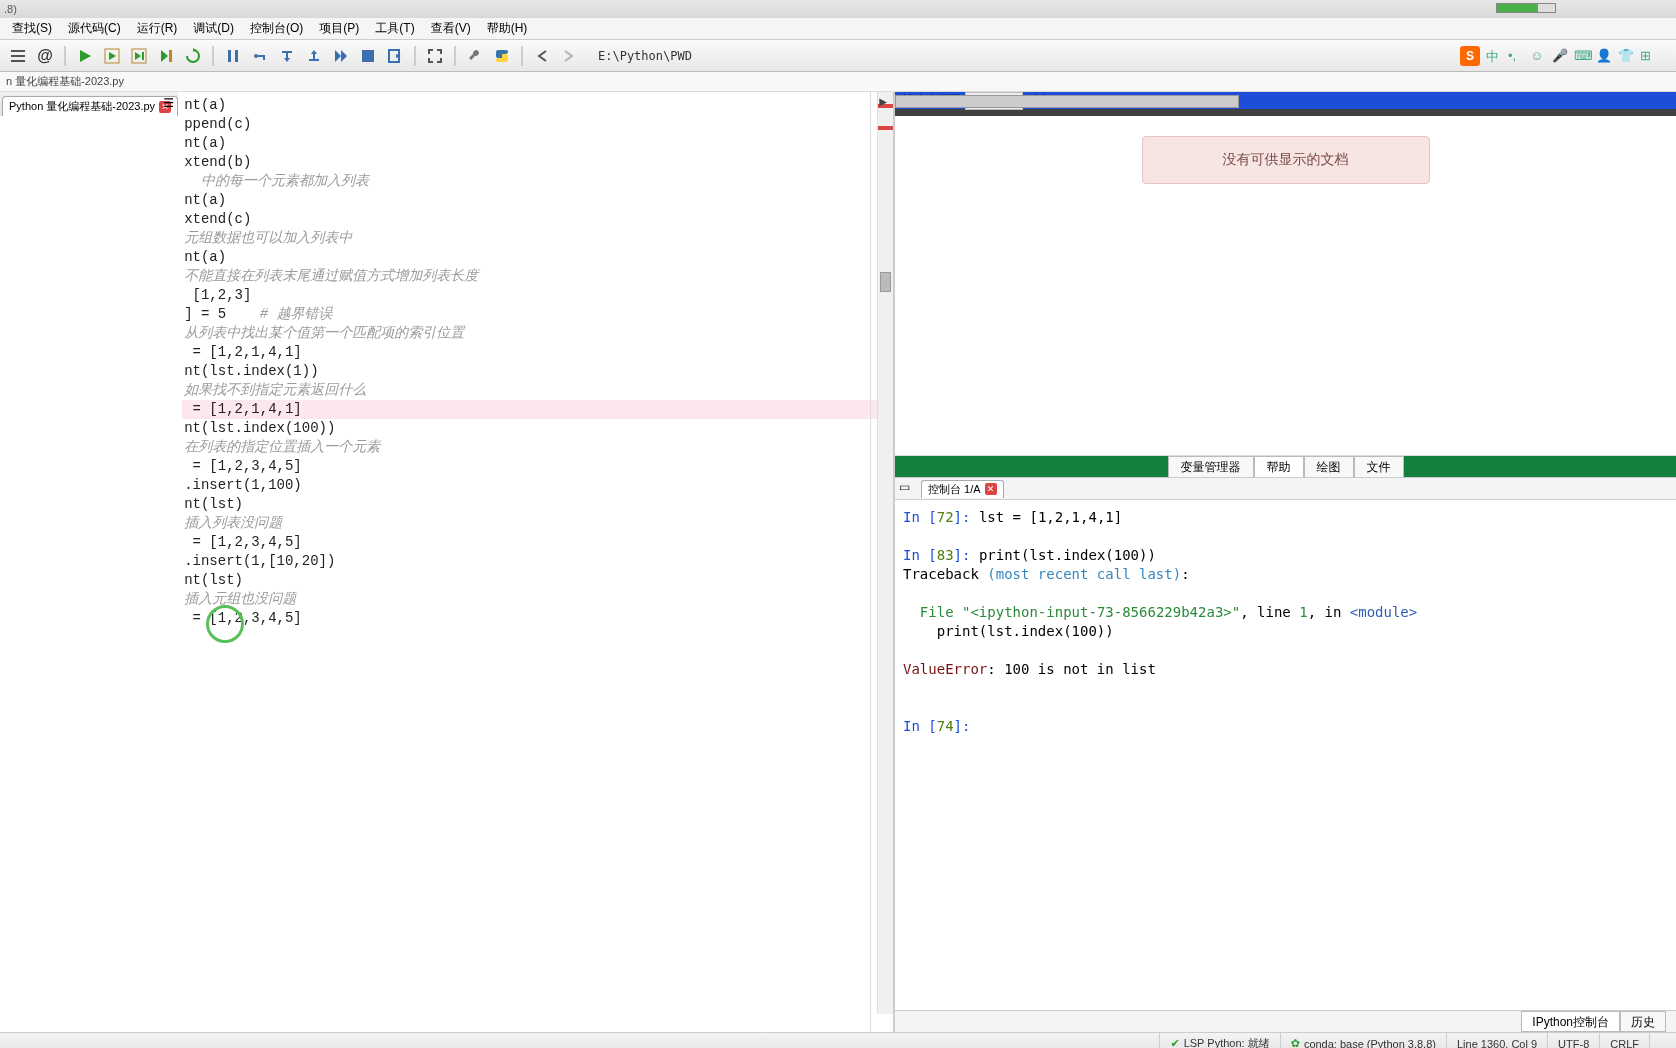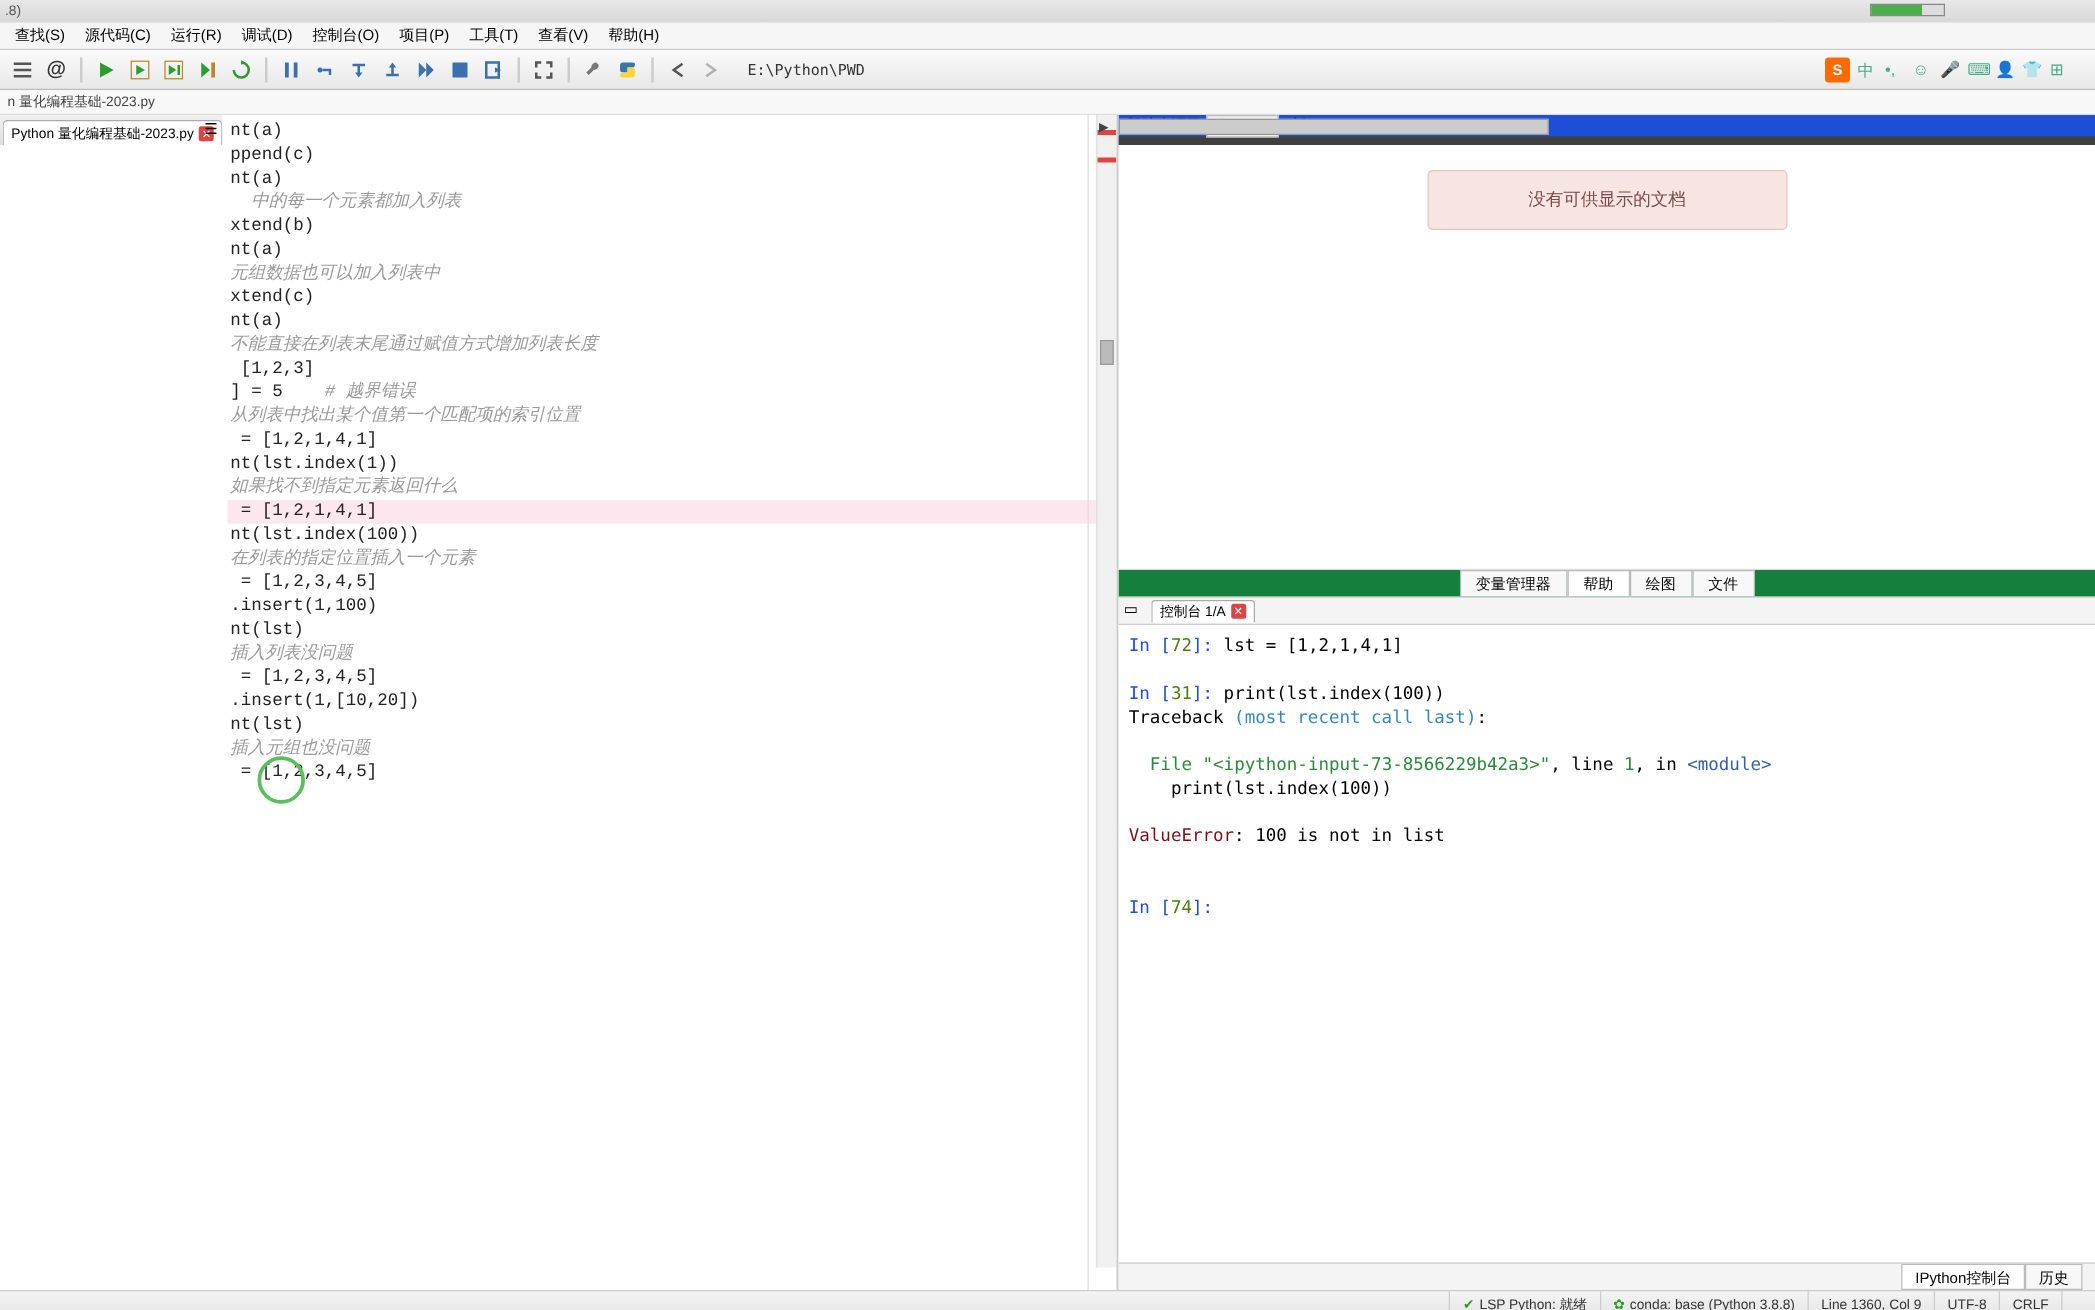--- a/index.html
+++ b/index.html
@@ -498,26 +498,26 @@
       </div>
       <span class="ham-right">☰</span>
     </div>
     <div class="editor" id="editor-body">
       <div class="code-line">nt(a)</div>
         <div class="code-line"></div>
         <div class="code-line">ppend(c)</div>
         <div class="code-line">nt(a)</div>
         <div class="code-line"></div>
         <div class="code-line"></div>
+        <div class="code-line">xtend(b)</div>
         <div class="code-line"><span class="comment">  中的每一个元素都加入列表</span></div>
-        <div class="code-line">xtend(b)</div>
         <div class="code-line">nt(a)</div>
         <div class="code-line"></div>
+        <div class="code-line">xtend(c)</div>
         <div class="code-line"><span class="comment">元组数据也可以加入列表中</span></div>
-        <div class="code-line">xtend(c)</div>
         <div class="code-line">nt(a)</div>
         <div class="code-line"></div>
         <div class="code-line"></div>
         <div class="code-line"><span class="comment">不能直接在列表末尾通过赋值方式增加列表长度</span></div>
         <div class="code-line"> [1,2,3]</div>
         <div class="code-line">] = 5    <span class="comment"># 越界错误</span></div>
         <div class="code-line"></div>
         <div class="code-line"></div>
         <div class="code-line"></div>
         <div class="code-line"><span class="comment">从列表中找出某个值第一个匹配项的索引位置</span></div>
@@ -579,21 +579,21 @@
     <div class="console-tab-bar">
       <span class="icon-btn">▭</span>
       <div class="console-tab">
         <span>控制台 1/A</span>
         <span class="tab-close">✕</span>
       </div>
     </div>
     <div class="console" id="console-body">
         <div class="cline"><span class="prompt-in">In [</span><span class="prompt-br">72</span><span class="prompt-in">]:</span> <span class="cmd">lst = [1,2,1,4,1]</span></div>
         <div class="cline">&nbsp;</div>
-        <div class="cline"><span class="prompt-in">In [</span><span class="prompt-br">31</span><span class="prompt-in">]:</span> <span class="cmd">print(lst.index(100))</span></div>
+        <div class="cline"><span class="prompt-in">In [</span><span class="prompt-br">83</span><span class="prompt-in">]:</span> <span class="cmd">print(lst.index(100))</span></div>
         <div class="cline"><span style="color:#000">Traceback </span><span class="traceback">(most recent call last)</span><span style="color:#000">:</span></div>
         <div class="cline">&nbsp;</div>
         <div class="cline">  <span class="file-ref">File </span><span class="file-ref">"&lt;ipython-input-73-8566229b42a3&gt;"</span><span>, line </span><span class="file-ref">1</span><span>, in </span><span class="module">&lt;module&gt;</span></div>
         <div class="cline">    print(lst.index(100))</div>
         <div class="cline">&nbsp;</div>
         <div class="cline"><span class="err">ValueError</span>: 100 is not in list</div>
         <div class="cline">&nbsp;</div>
         <div class="cline">&nbsp;</div>
         <div class="cline"><span class="prompt-in">In [</span><span class="prompt-br">74</span><span class="prompt-in">]:</span> <span class="cmd"></span></div>
       </div>

